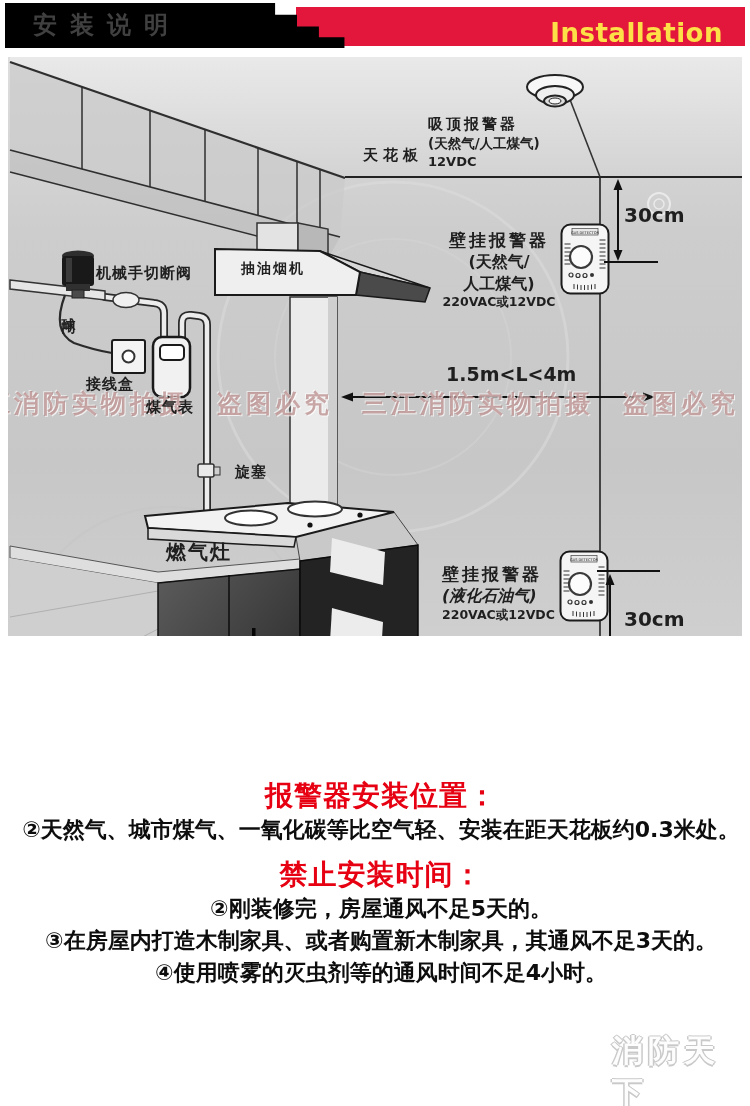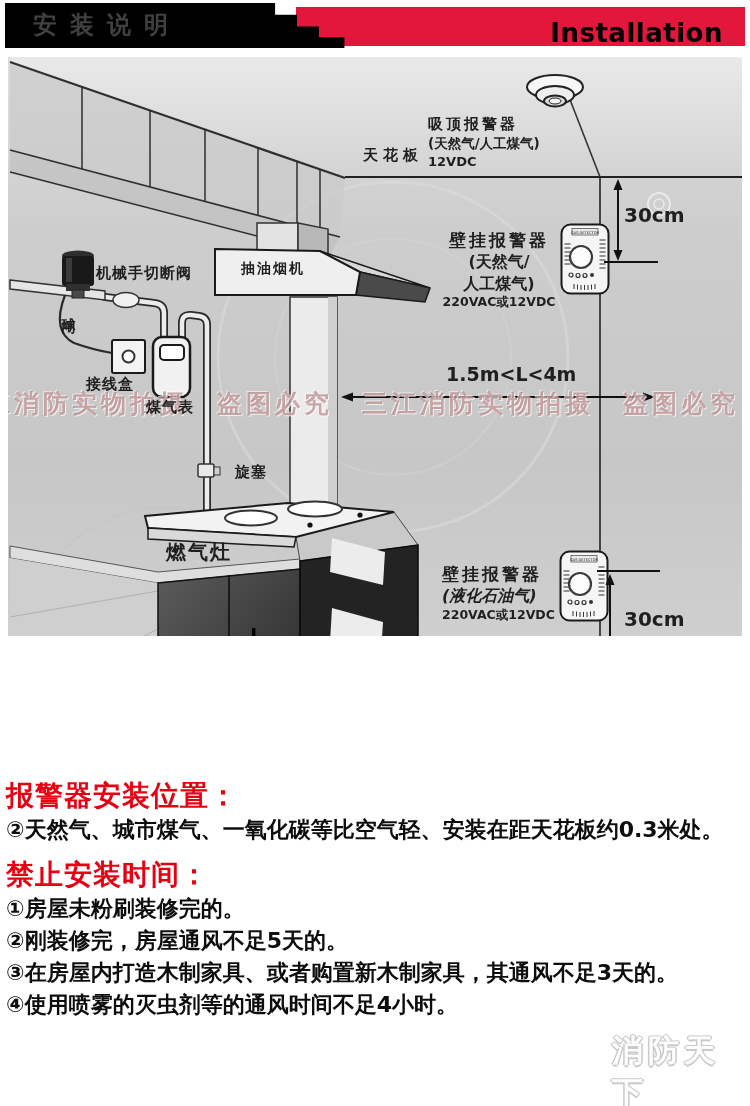--- a/index.html
+++ b/index.html
@@ -4,34 +4,34 @@
 <style>
   html,body{margin:0;padding:0;background:#fff;}
   .page{position:relative;width:750px;height:1106px;background:#fff;overflow:hidden;
         font-family:"DejaVu Sans","Liberation Sans",sans-serif;}
   
   .hdr-red{position:absolute;left:296px;top:7px;width:449px;height:39px;background:#e3173b;}
   .hdr-black{position:absolute;left:5px;top:3px;width:365px;height:45px;background:#000;
      clip-path:polygon(0 0,74% 0,74% 26%,80% 26%,80% 52%,86% 52%,86% 76%,93% 76%,93% 100%,0 100%);}
   .hdr-title{position:absolute;left:33px;top:3px;height:52px;line-height:45px;color:#404040;
      font-size:24px;font-weight:700;letter-spacing:13px;white-space:nowrap;}
-  .hdr-sub{position:absolute;right:22px;top:7px;height:39px;line-height:39px;color:#000000;
+  .hdr-sub{position:absolute;right:22px;top:7px;height:39px;line-height:39px;color:#fde047;
      font-size:26px;font-weight:700;letter-spacing:0.5px;}
   
   .diagram{position:absolute;left:8px;top:57px;width:734px;height:579px;overflow:hidden;
      background:linear-gradient(#dedede 0%,#cdcdcd 30%,#c7c7c7 70%,#cfcfcf 100%);}
   .diagram svg{position:absolute;left:0;top:0;}
   .dlabel{position:absolute;color:#1f1f1f;font-weight:700;white-space:nowrap;}
   .alarm-block{line-height:1.32;}
   .center{text-align:center;}
   .wm-row{position:absolute;left:-52px;top:330px;font-size:25px;font-weight:700;letter-spacing:4px;
      color:rgba(158,96,96,0.55);white-space:nowrap;
      text-shadow:1px 1px 0 rgba(255,255,255,.75),-1px -1px 0 rgba(255,255,255,.6);}
   
-  .instr{position:absolute;left:6px;top:779px;width:726px;}
+  .instr{position:absolute;left:18px;top:779px;width:726px;text-align:center;}
   .instr .rt{color:#e60012;font-size:28px;font-weight:800;letter-spacing:1px;line-height:34px;}
   .instr .rn{color:#e60012;font-size:21px;font-weight:800;line-height:30px;margin-top:4px;}
   .instr .bi{color:#0d0d0d;font-size:22px;font-weight:700;line-height:31px;margin-top:1px;}
   .instr .gap{margin-top:13px;}
   .page-wm{position:absolute;left:612px;top:1030px;font-size:31px;font-weight:800;letter-spacing:5px;
      color:#fdfdfd;text-shadow:1.5px 0 #c9c9c9,-1.5px 0 #c9c9c9,0 1.5px #c9c9c9,0 -1.5px #c9c9c9;}
 </style>
 </head>
 <body>
 
@@ -227,20 +227,19 @@
     <div class="dlabel" style="left:78px;top:318px;font-size:15px;letter-spacing:1px;">接线盒</div>
     <div class="dlabel" style="left:138px;top:341px;font-size:15px;letter-spacing:1px;">煤气表</div>
     <div class="dlabel" style="left:227px;top:406px;font-size:15px;letter-spacing:1px;">旋塞</div>
     <div class="dlabel" style="left:158px;top:482px;font-size:20px;letter-spacing:2px;">燃气灶</div>
   </div>
 
   <div class="instr">
     <div class="rt">报警器安装位置：</div>
     <div class="bi">②天然气、城市煤气、一氧化碳等比空气轻、安装在距天花板约0.3米处。</div>
     <div class="rt gap">禁止安装时间：</div>
-    <div class="bi">①房屋未粉刷装修完的。</div>
     <div class="bi">②刚装修完，房屋通风不足5天的。</div>
     <div class="bi">③在房屋内打造木制家具、或者购置新木制家具，其通风不足3天的。</div>
     <div class="bi">④使用喷雾的灭虫剂等的通风时间不足4小时。</div>
   </div>
 
   <div class="page-wm">消防天下</div>
 </div>
 
 </body></html>

